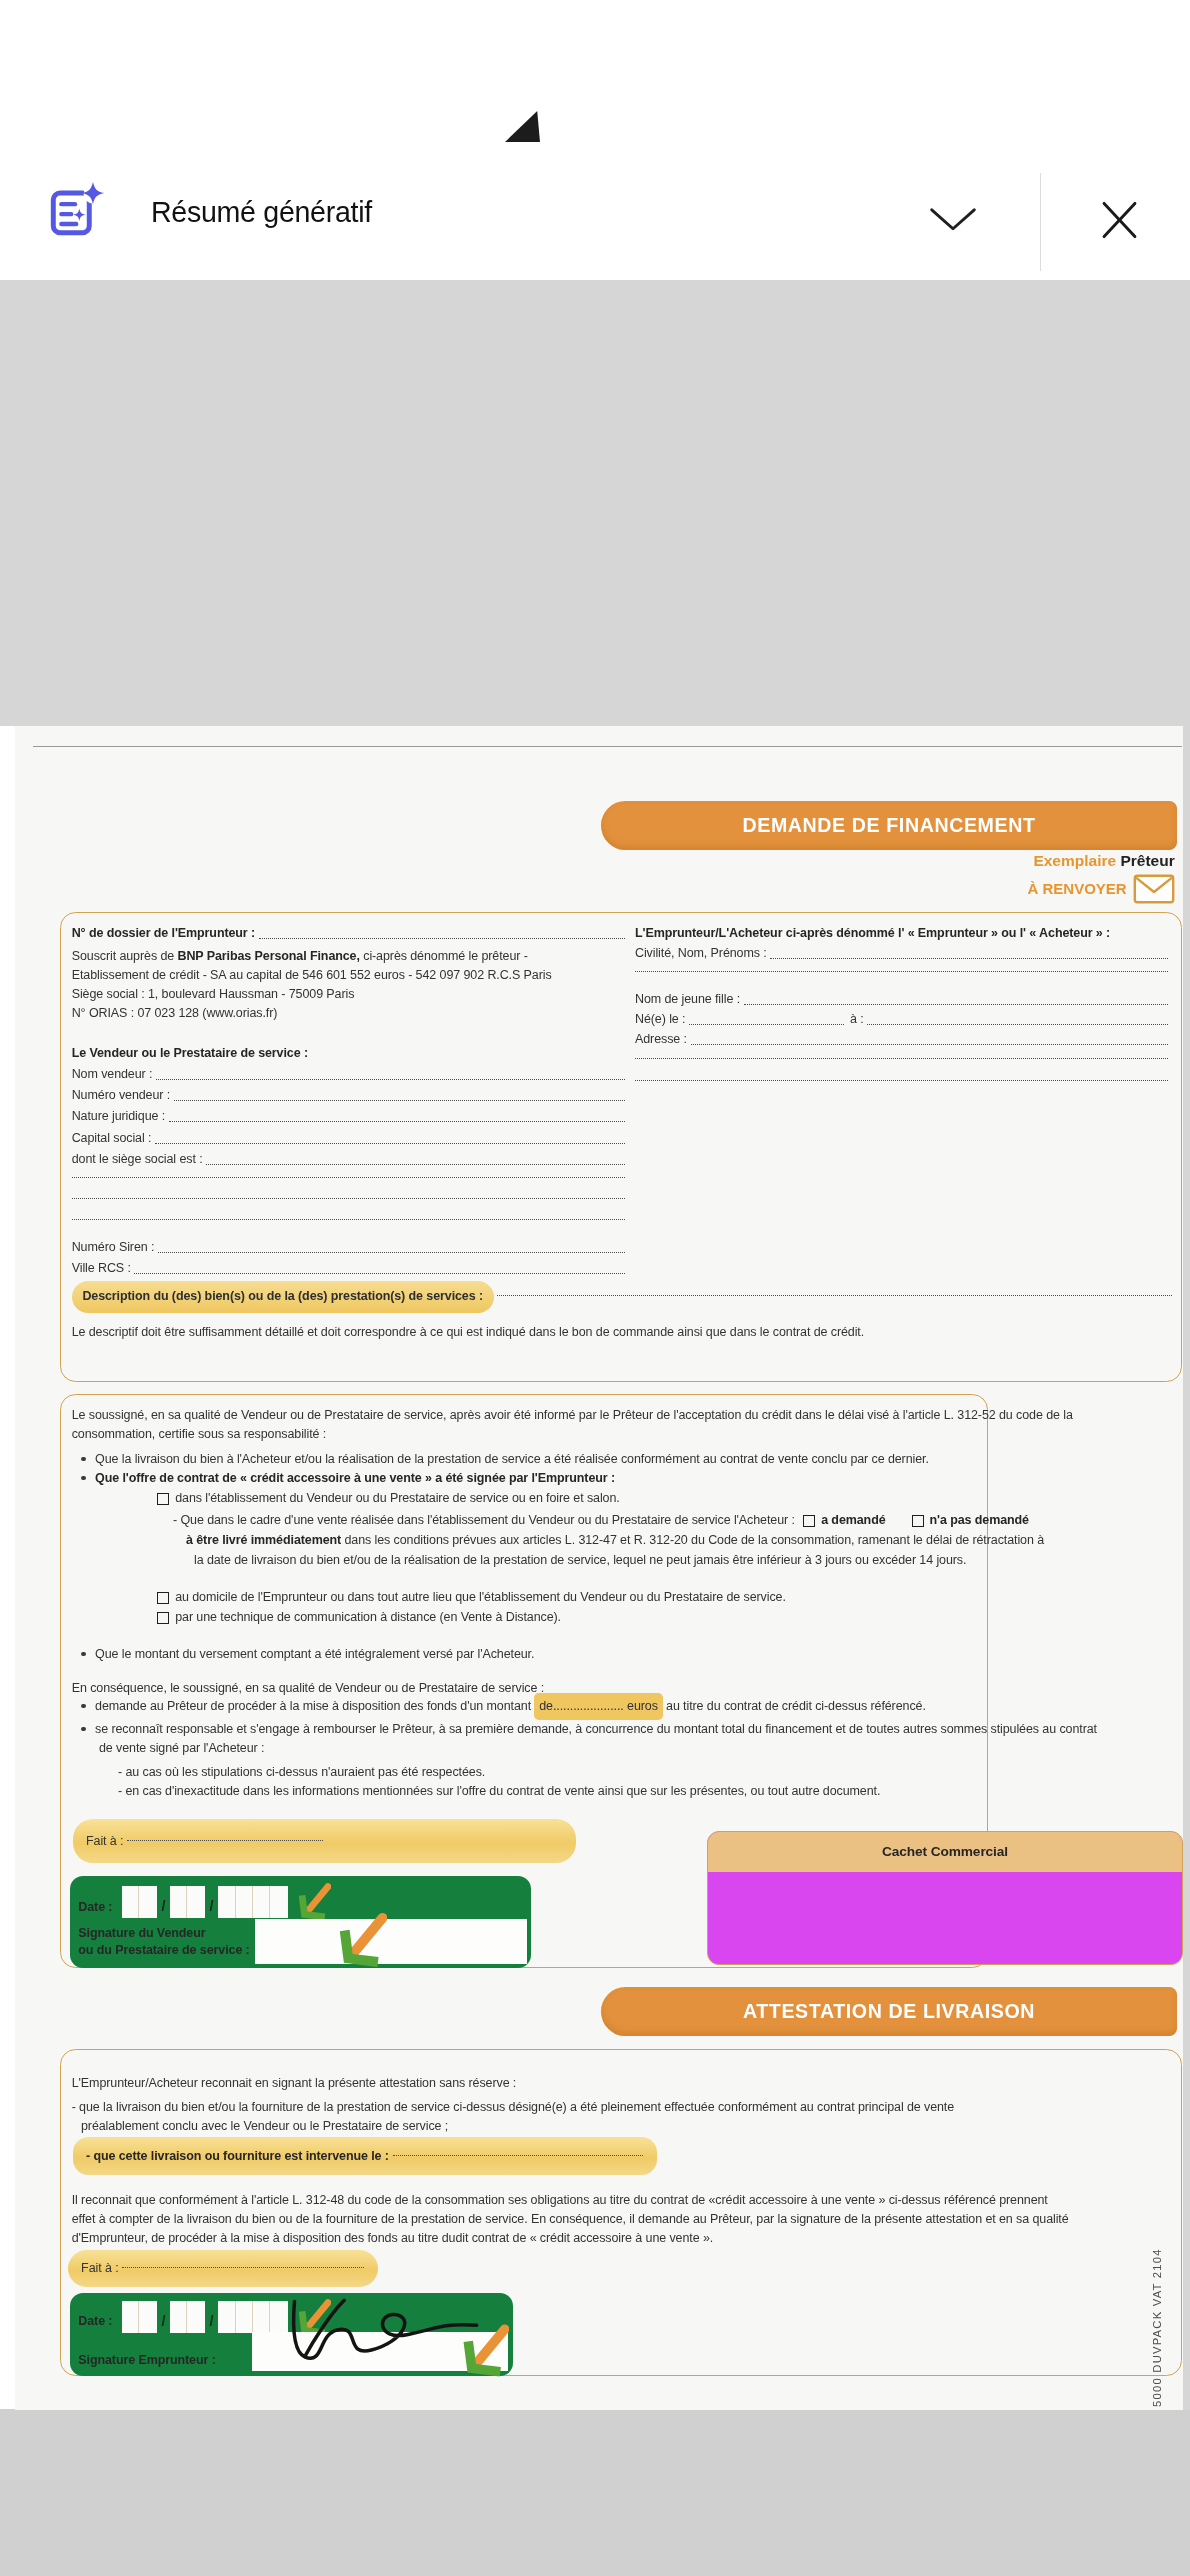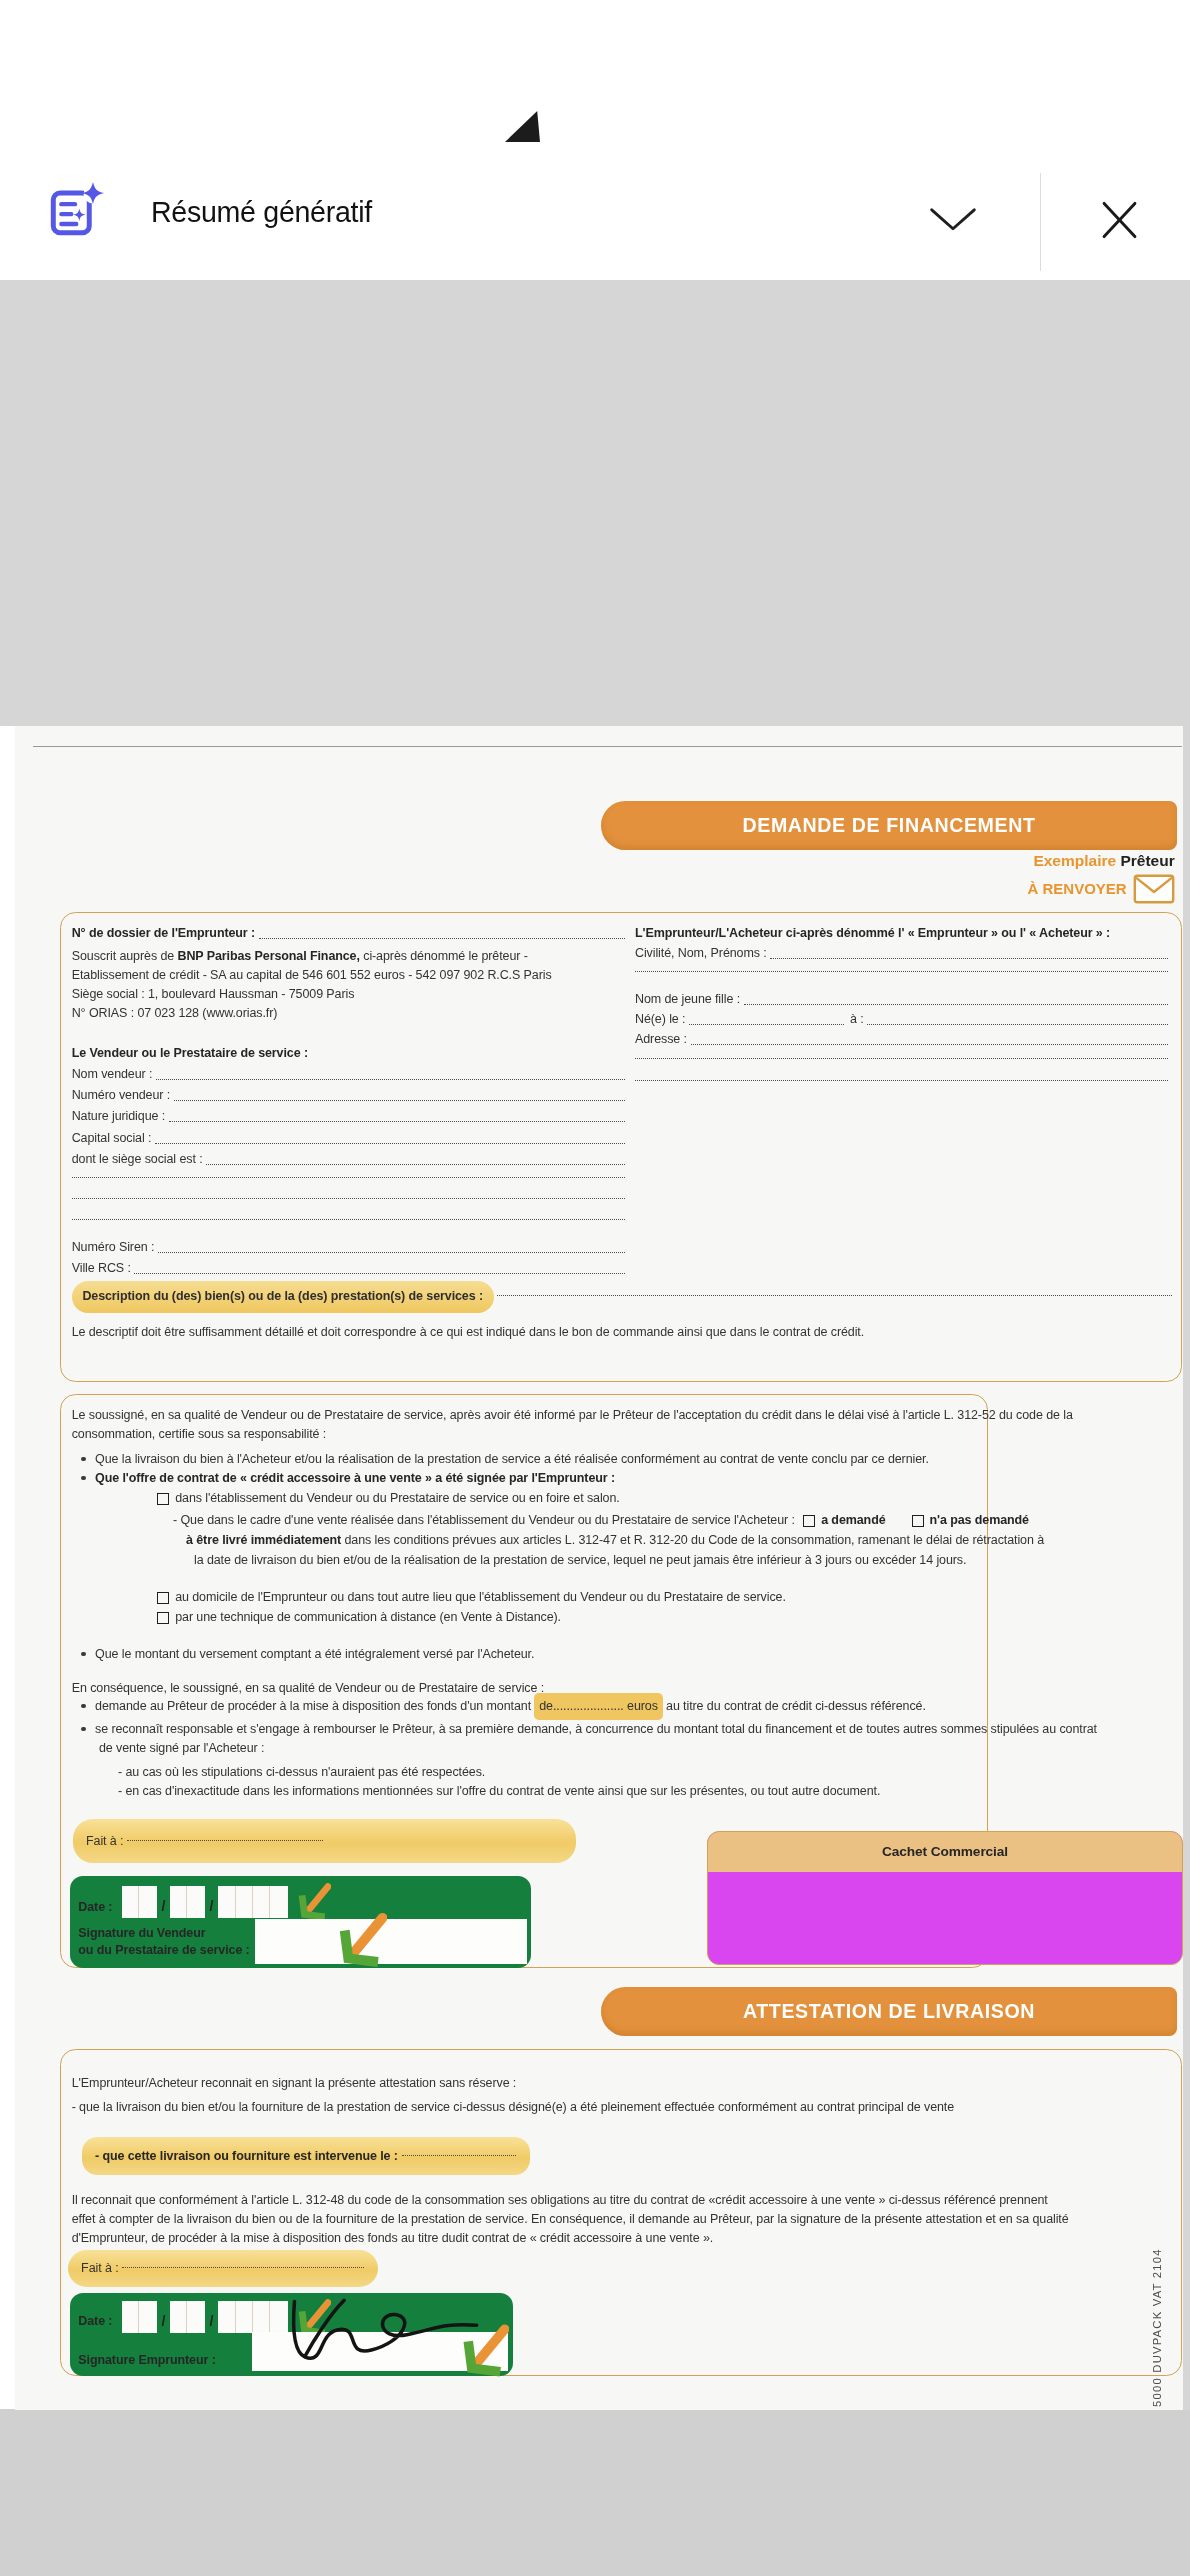--- a/index.html
+++ b/index.html
@@ -301,22 +301,25 @@
 
     <div class="band" style="left:586px;top:1261px;width:576px;">ATTESTATION DE LIVRAISON</div>
 
     <div class="box" style="left:45px;top:1323px;width:1122px;height:327px;">
       <div class="row frm" style="left:10.7px;top:26px;width:1101px;">
           <span>L'Emprunteur/Acheteur reconnait en signant la présente attestation sans réserve :</span>
         </div>
       <div class="row frm" style="left:10.7px;top:50px;width:1101px;">
           <span>- que la livraison du bien et/ou la fourniture de la prestation de service ci-dessus désigné(e) a été pleinement effectuée conformément au contrat principal de vente</span>
         </div>
-
-      <div class="hlbar frm" style="left:21px;top:87px;width:448px;height:38px;border-radius:15.5px;">
+      <div class="row frm" style="left:20px;top:69px;width:1089px;">
+          <span>préalablement conclu avec le Vendeur ou le Prestataire de service ;</span>
+        </div>
+
+      <div class="hlbar frm" style="left:12px;top:87px;width:584px;height:38px;border-radius:15.5px;">
         <span class="b">- que cette livraison ou fourniture est intervenue le :</span>
         <span class="dl"></span>
       </div>
 
       <div class="row frm" style="left:10.7px;top:143px;width:1101px;">
           <span>Il reconnait que conformément à l'article L. 312-48 du code de la consommation ses obligations au titre du contrat de «crédit accessoire à une vente » ci-dessus référencé prennent</span>
         </div>
       <div class="row frm" style="left:10.7px;top:162px;width:1101px;">
           <span>effet à compter de la livraison du bien ou de la fourniture de la prestation de service. En conséquence, il demande au Prêteur, par la signature de la présente attestation et en sa qualité</span>
         </div>

